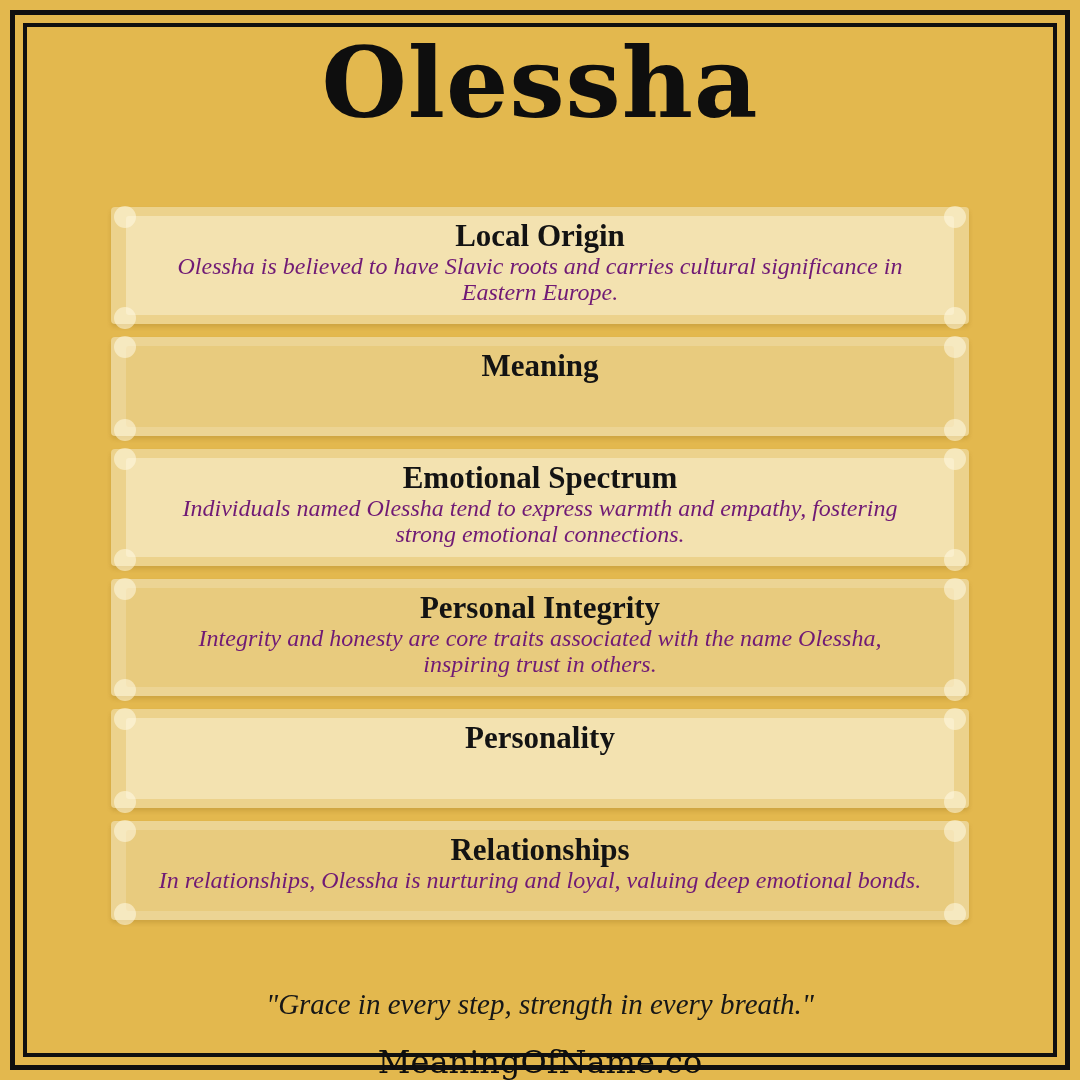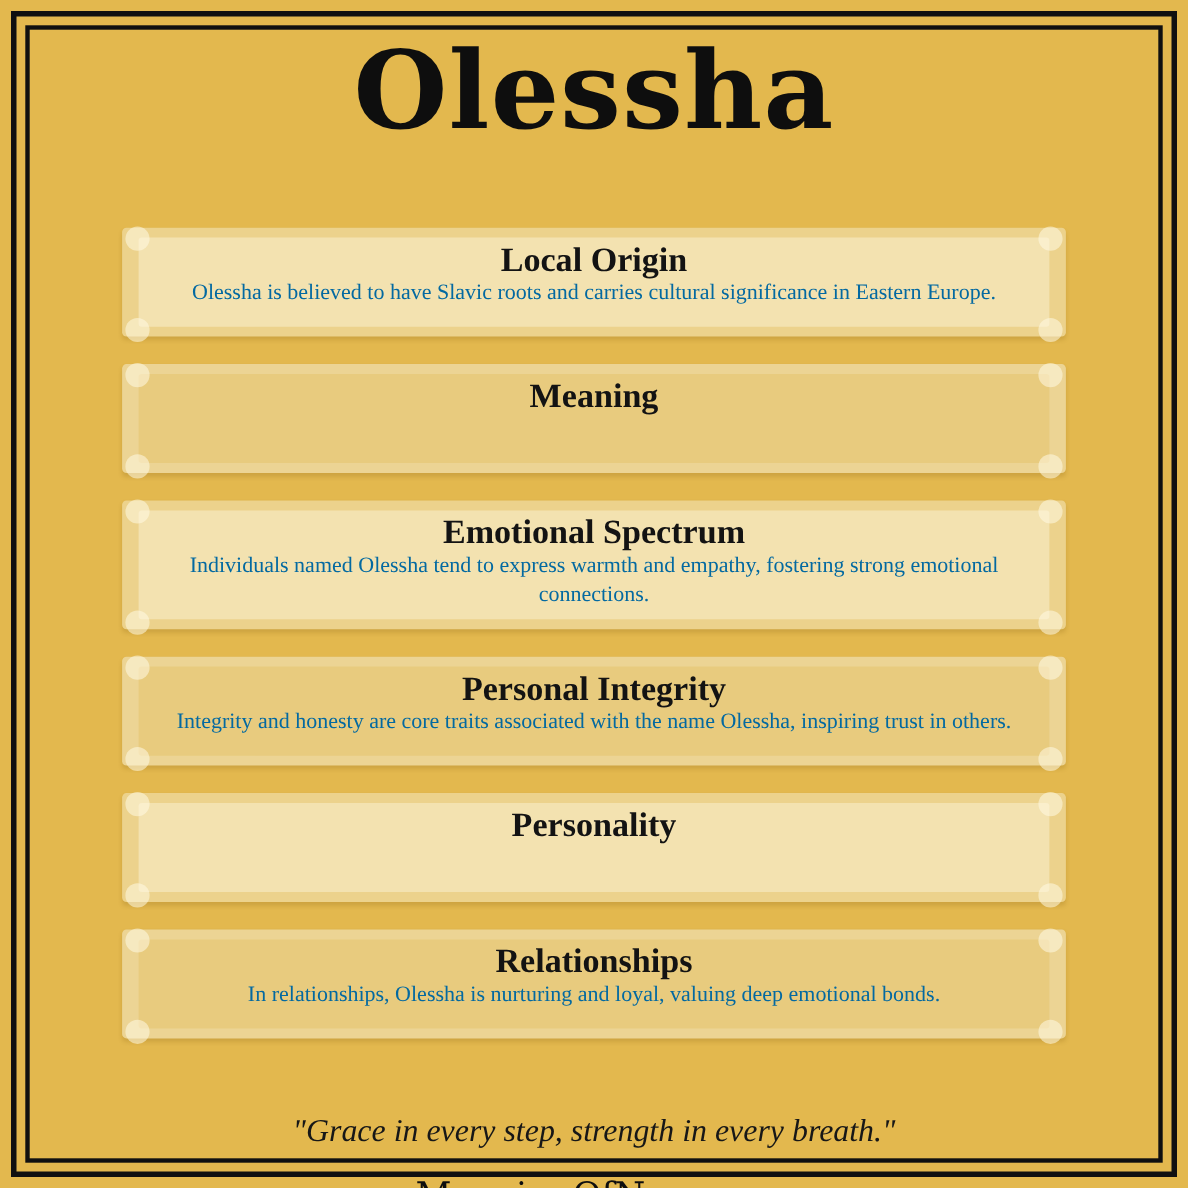--- a/index.html
+++ b/index.html
@@ -46,21 +46,21 @@
     color: #0e0e0e;
     letter-spacing: 1px;
   }
   .cards {
     width: 858px;
     margin: 72px auto 0 auto;
   }
   .card {
     position: relative;
     min-height: 99px;
-    margin-bottom: 25px;
+    margin-bottom: 13px;
     padding: 9px 15px;
     border-radius: 4px;
     box-shadow: 0 3px 4px rgba(130, 95, 20, 0.22);
   }
   .card.light { background: var(--card-band-light); }
   .card.dark  { background: var(--card-band-dark); }
   .card-inner {
     min-height: 81px;
     border-radius: 3px;
     padding: 3px 28px 10px 28px;
@@ -68,25 +68,26 @@
   }
   .card.light .card-inner { background: var(--card-inner-light); }
   .card.dark  .card-inner { background: var(--card-inner-dark); }
   .card-heading {
     font-size: 31px;
     font-weight: 700;
     line-height: 1.1;
     color: #131313;
   }
   .card-body {
-    font-size: 20px;
+    font-size: 24px;
     line-height: 26px;
     max-width: 800px;
     margin: 0 auto;
-    color: #0369a1;
+    color: #701a75;
+    font-style: italic;
   }
   .dot {
     position: absolute;
     width: 22px; height: 22px;
     border-radius: 50%;
     background: var(--dot);
   }
   .dot.tl { left: 3px;  top: -1px; }
   .dot.tr { right: 3px; top: -1px; }
   .dot.bl { left: 3px;  bottom: -5px; }

